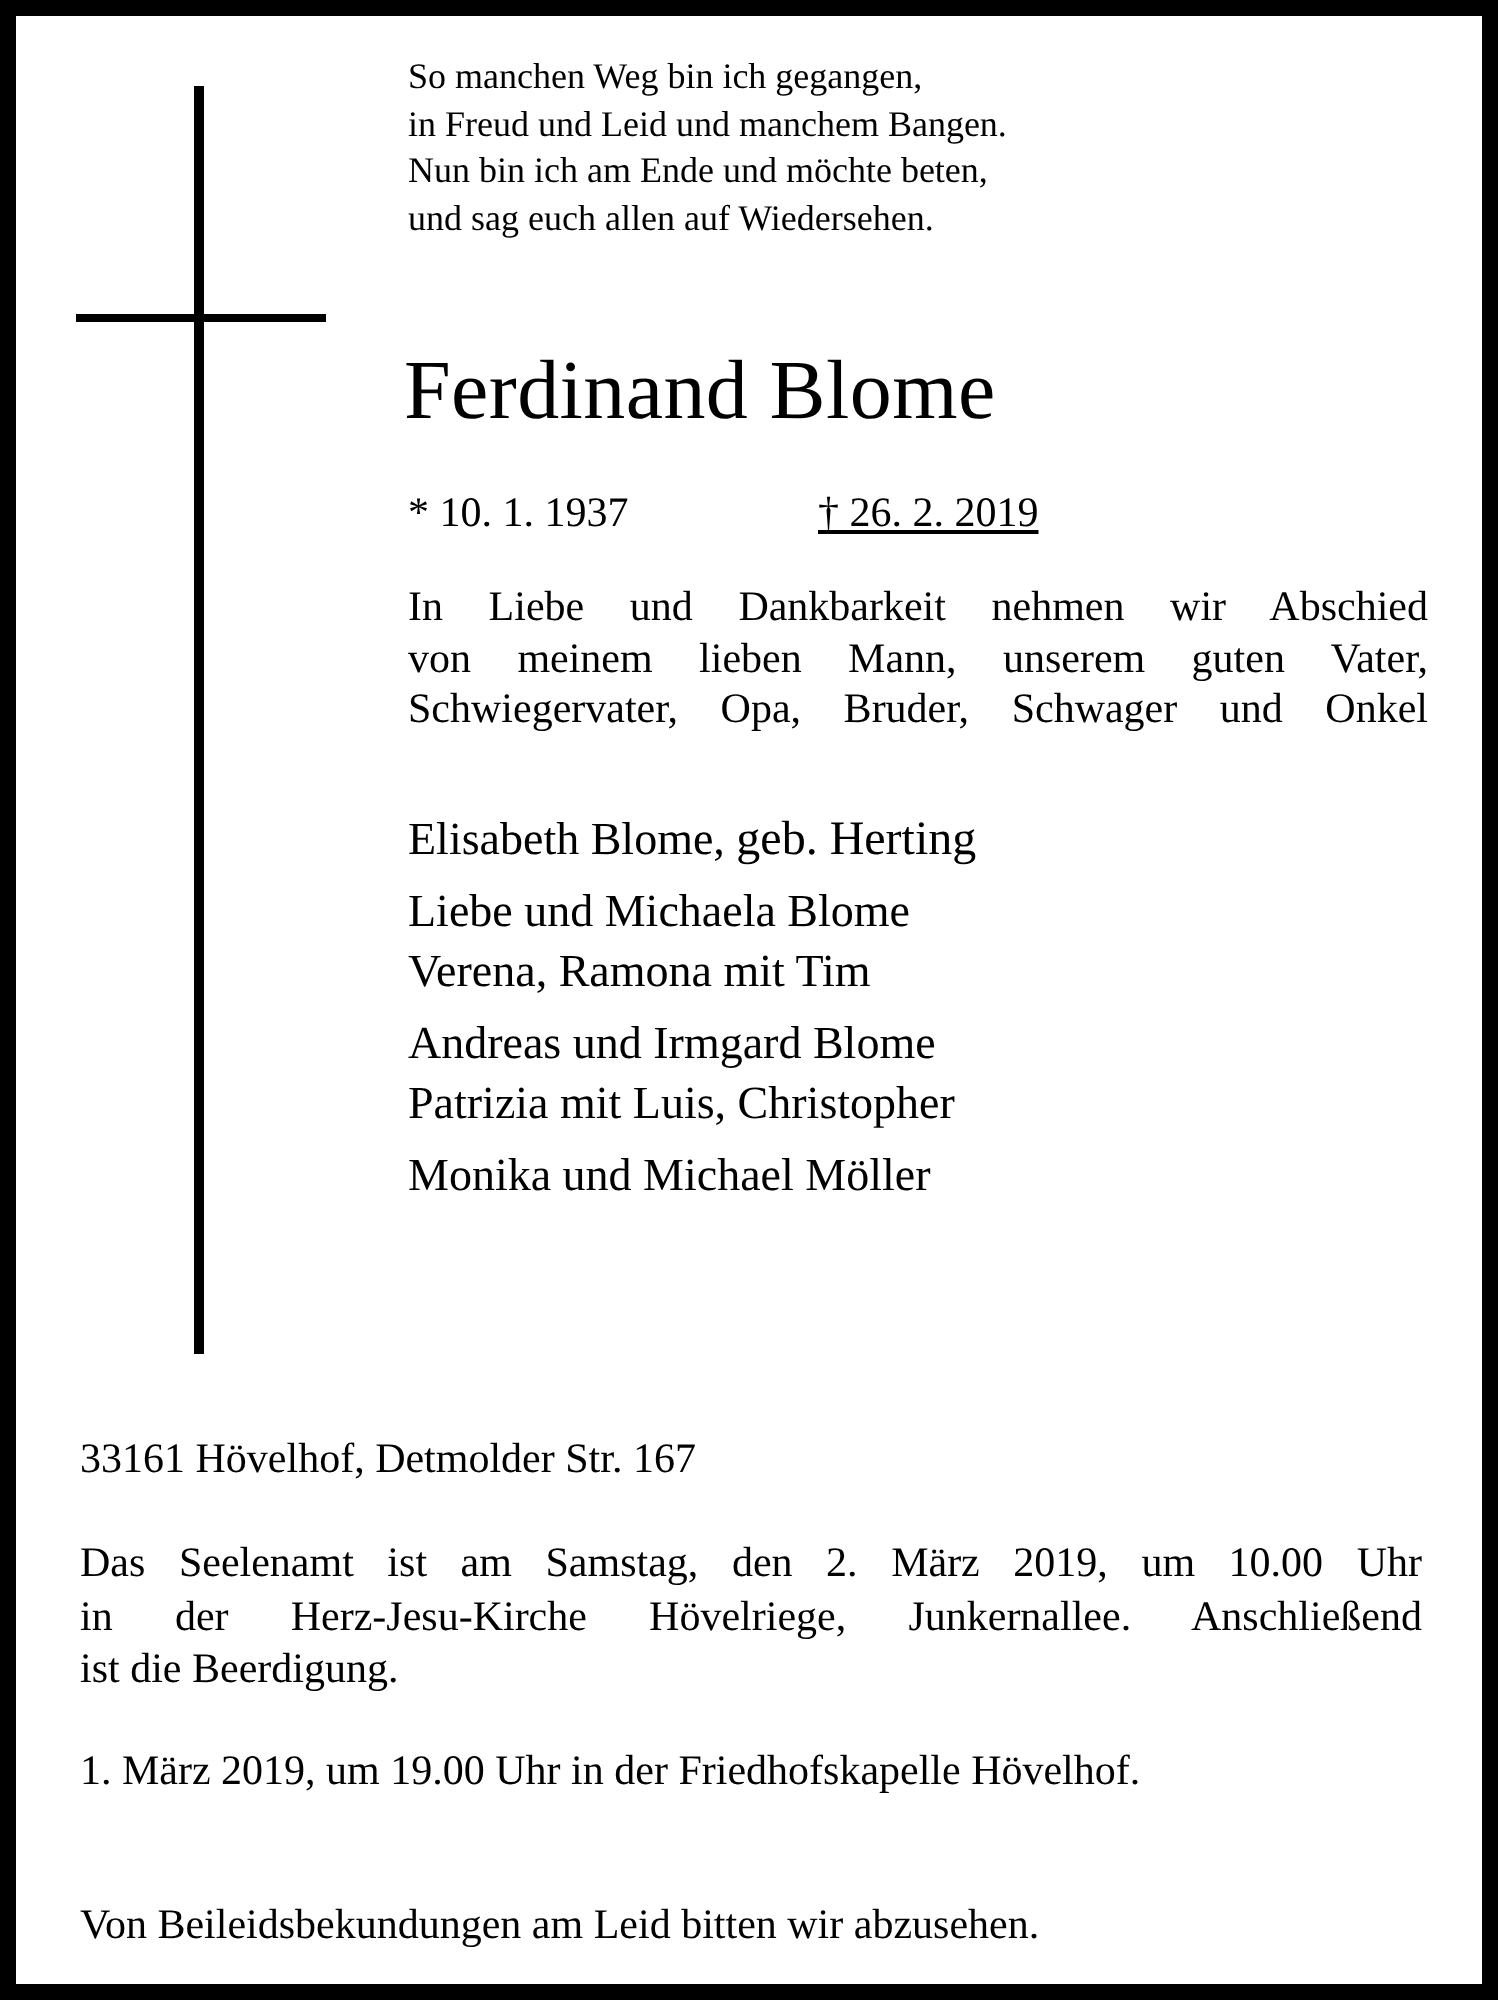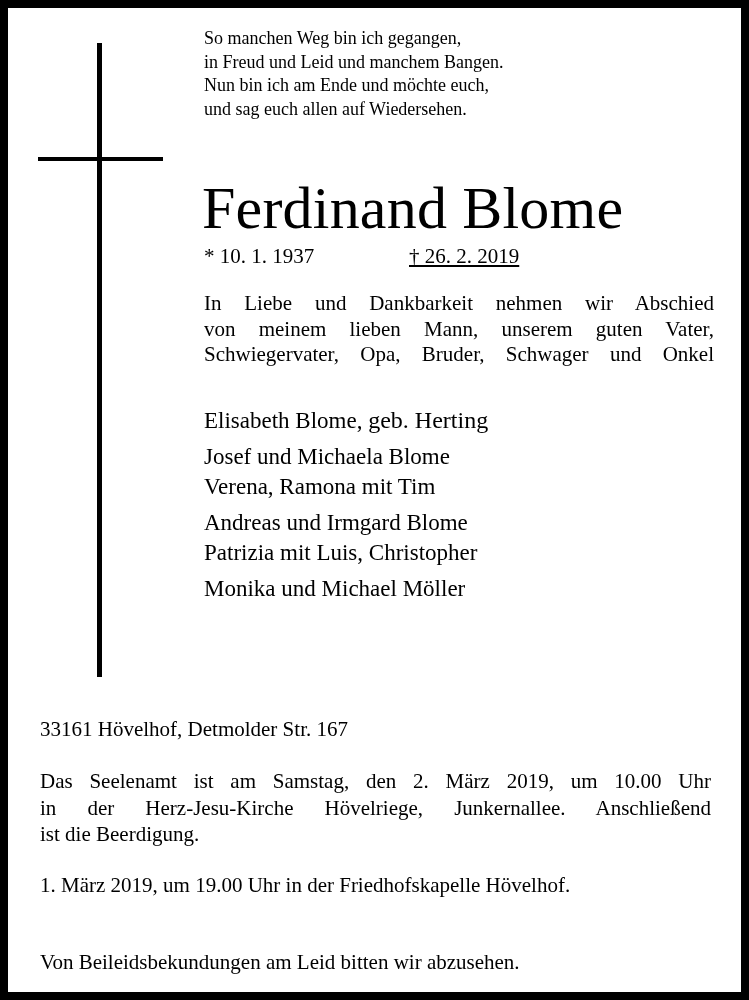--- a/index.html
+++ b/index.html
@@ -2,21 +2,21 @@
 <html><head>
 <meta charset="utf-8">
 <style>
   html, body { margin: 0; padding: 0; background: #ffffff; }
   body { width: 749px; height: 1000px; position: relative; overflow: hidden; font-family: "Liberation Serif", "DejaVu Serif", serif; color: #000; }
   .frame { position: absolute; left: 0; top: 0; width: 749px; height: 1000px; box-sizing: border-box; border: 8px solid #000; }
   .cross-v { position: absolute; left: 97px; top: 43px; width: 5px; height: 634px; background: #000; }
   .cross-h { position: absolute; left: 38px; top: 157px; width: 125px; height: 4px; background: #000; }
   .verse { position: absolute; left: 204px; top: 27px; font-size: 18px; line-height: 23.5px; }
   .verse div { white-space: nowrap; }
-  .name { position: absolute; left: 202px; top: 160px; font-size: 60px; line-height: 72px; white-space: nowrap; letter-spacing: 0.2px; margin-top: 12px; }
+  .name { position: absolute; left: 202px; top: 160px; font-size: 42px; line-height: 72px; white-space: nowrap; letter-spacing: 0.2px; }
   .dates { position: absolute; left: 204px; top: 243px; font-size: 21px; line-height: 26px; white-space: nowrap; }
   .dates .death { position: absolute; left: 205px; top: 0; text-decoration: underline; }
   .intro { position: absolute; left: 204px; top: 291px; width: 510px; font-size: 21px; line-height: 25.5px; text-align: justify; text-align-last: justify; }
   .intro div { text-align: justify; text-align-last: justify; }
   .family { position: absolute; left: 204px; top: 405px; font-size: 23px; line-height: 30px; }
   .family .group { margin-bottom: 6px; }
   .family .line { white-space: nowrap; }
   .family .small { font-size: 24px; }
   .address { position: absolute; left: 40px; top: 716px; font-size: 21px; line-height: 26px; white-space: nowrap; }
   .para { position: absolute; left: 40px; width: 671px; font-size: 21px; line-height: 26.5px; }
@@ -32,21 +32,21 @@
 <div class="frame"></div>
 
 <div>
   <div class="cross-v"></div>
   <div class="cross-h"></div>
 </div>
 
 <div class="verse">
   <div>So manchen Weg bin ich gegangen,</div>
   <div>in Freud und Leid und manchem Bangen.</div>
-  <div>Nun bin ich am Ende und möchte euch,</div>
+  <div>Nun bin ich am Ende und möchte beten,</div>
   <div>und sag euch allen auf Wiedersehen.</div>
 </div>
 
 <div class="name">Ferdinand Blome</div>
 
 <div class="dates">
   <span>* 10. 1. 1937</span>
   <span class="death">† 26. 2. 2019</span>
 </div>
 
@@ -57,21 +57,21 @@
 </div>
 
 <div class="family">
   <div class="group">
     <div class="line">
       <span>Elisabeth Blome,</span>
       <span class="small">geb. Herting</span>
     </div>
   </div>
   <div class="group">
-    <div class="line">Josef und Michaela Blome</div>
+    <div class="line">Liebe und Michaela Blome</div>
     <div class="line">Verena, Ramona mit Tim</div>
   </div>
   <div class="group">
     <div class="line">Andreas und Irmgard Blome</div>
     <div class="line">Patrizia mit Luis, Christopher</div>
   </div>
   <div class="group">
     <div class="line">Monika und Michael Möller</div>
   </div>
 </div>

